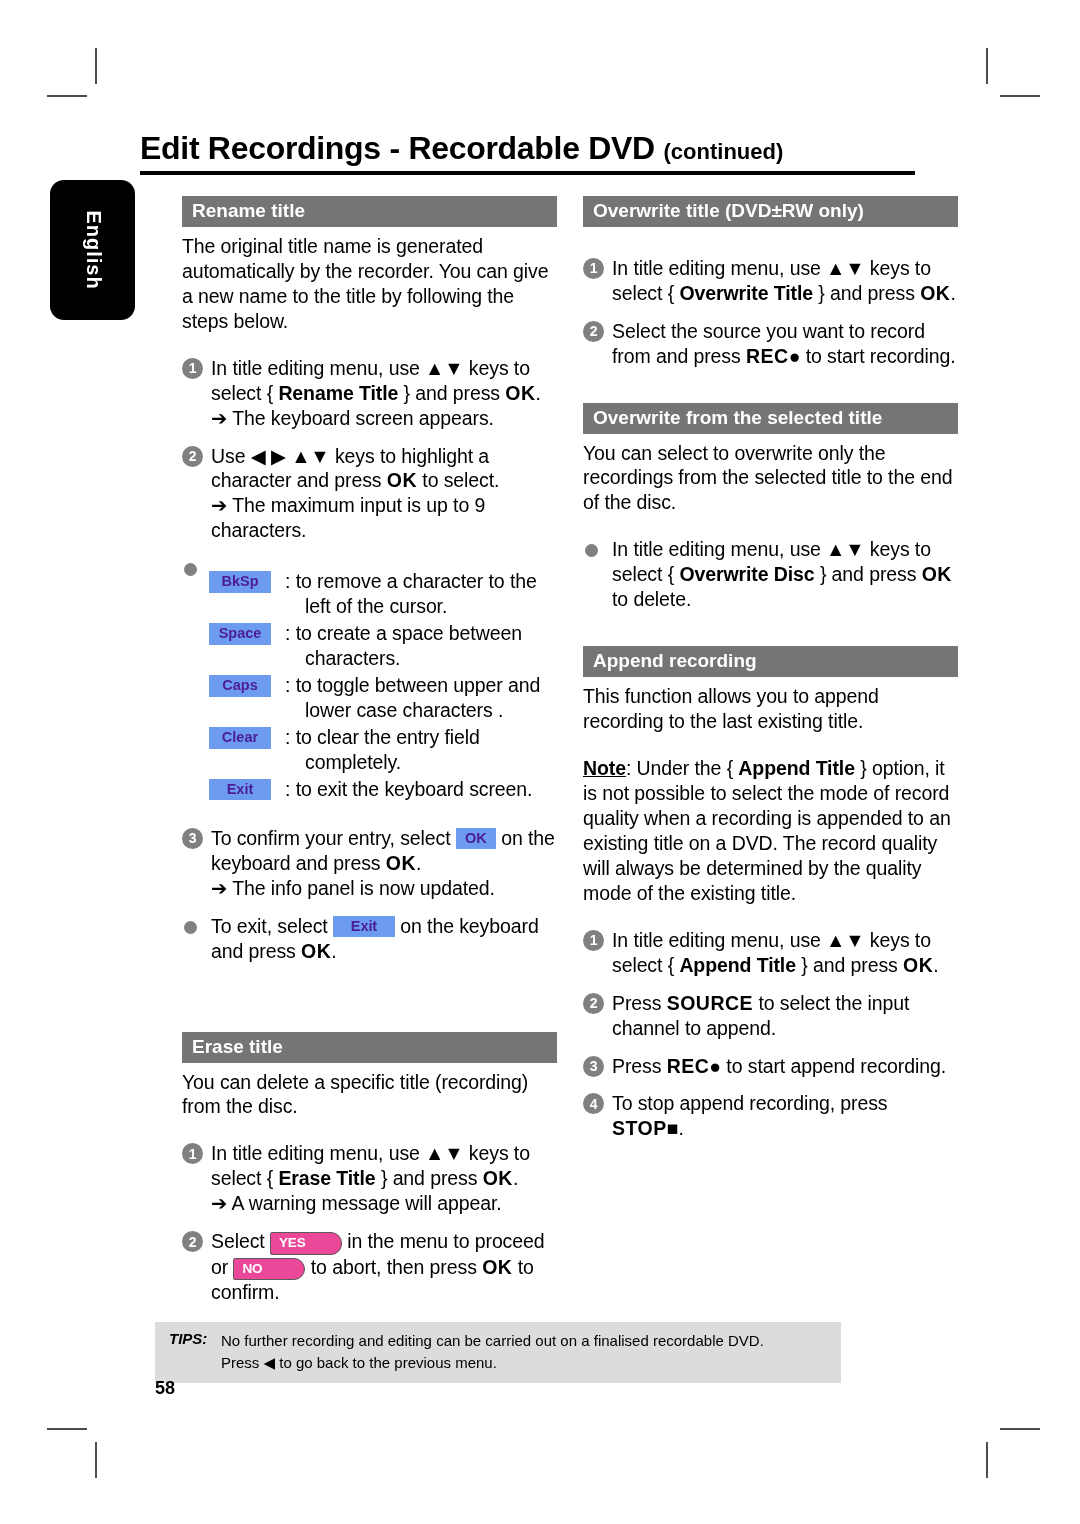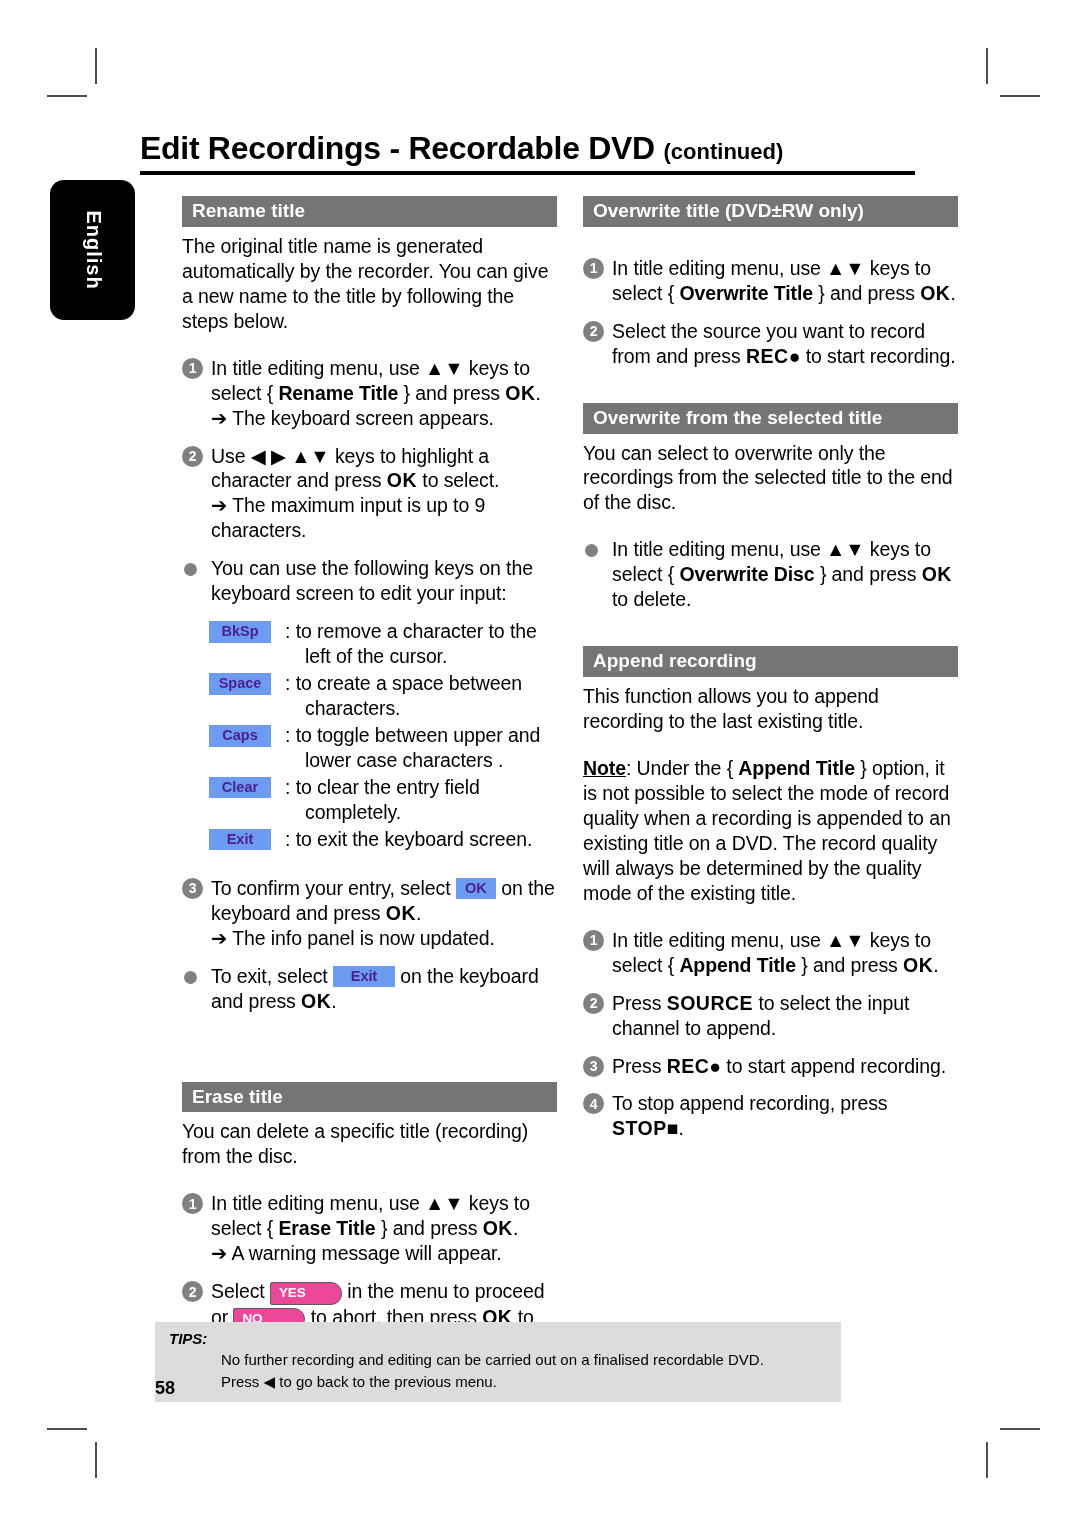--- a/index.html
+++ b/index.html
@@ -118,21 +118,21 @@
     background:#dcdcdc;
     padding:8px 0 9px 0;
     box-sizing:border-box;
     display:flex;
   }
   .tips .tl{
     width:66px;flex:0 0 66px;
     font-style:italic;font-weight:bold;font-size:15px;
     padding-left:14px;box-sizing:border-box;
   }
-  .tips .tbody{font-size:15px;line-height:1.45;margin-top:19px;}
+  .tips .tbody{font-size:15px;line-height:1.45;}
 
   .pageno{
     position:absolute;left:155px;top:1378px;
     font-size:18px;font-weight:bold;
   }
 </style>
 </head>
 <body>
 
 <div class="page">
@@ -174,21 +174,20 @@
     <div class="step">
       <span class="num">2</span>
       <span>Use </span><b>◀ ▶</b> <b>▲▼</b><span> keys to highlight a character and press </span><b class="ok">OK</b><span> to select.</span>
       <div><span class="arrow">➔</span> <span>The maximum input is up to 9 characters.</span></div>
     </div>
 
     <div class="gap-s"></div>
 
     <div class="step">
       <span class="bullet"></span>
-      <span>You can use the following keys on the keyboard screen to edit your input:</span>
     </div>
 
     <div class="gap-s"></div>
 
     <div class="keytable">
       <div class="keyrow">
         <div class="keycell"><span class="key k-wide">BkSp</span></div>
         <div class="keydesc"><span>: to remove a character to the</span><span class="ind">left of the cursor.</span></div>
       </div>
       <div class="keyrow">

